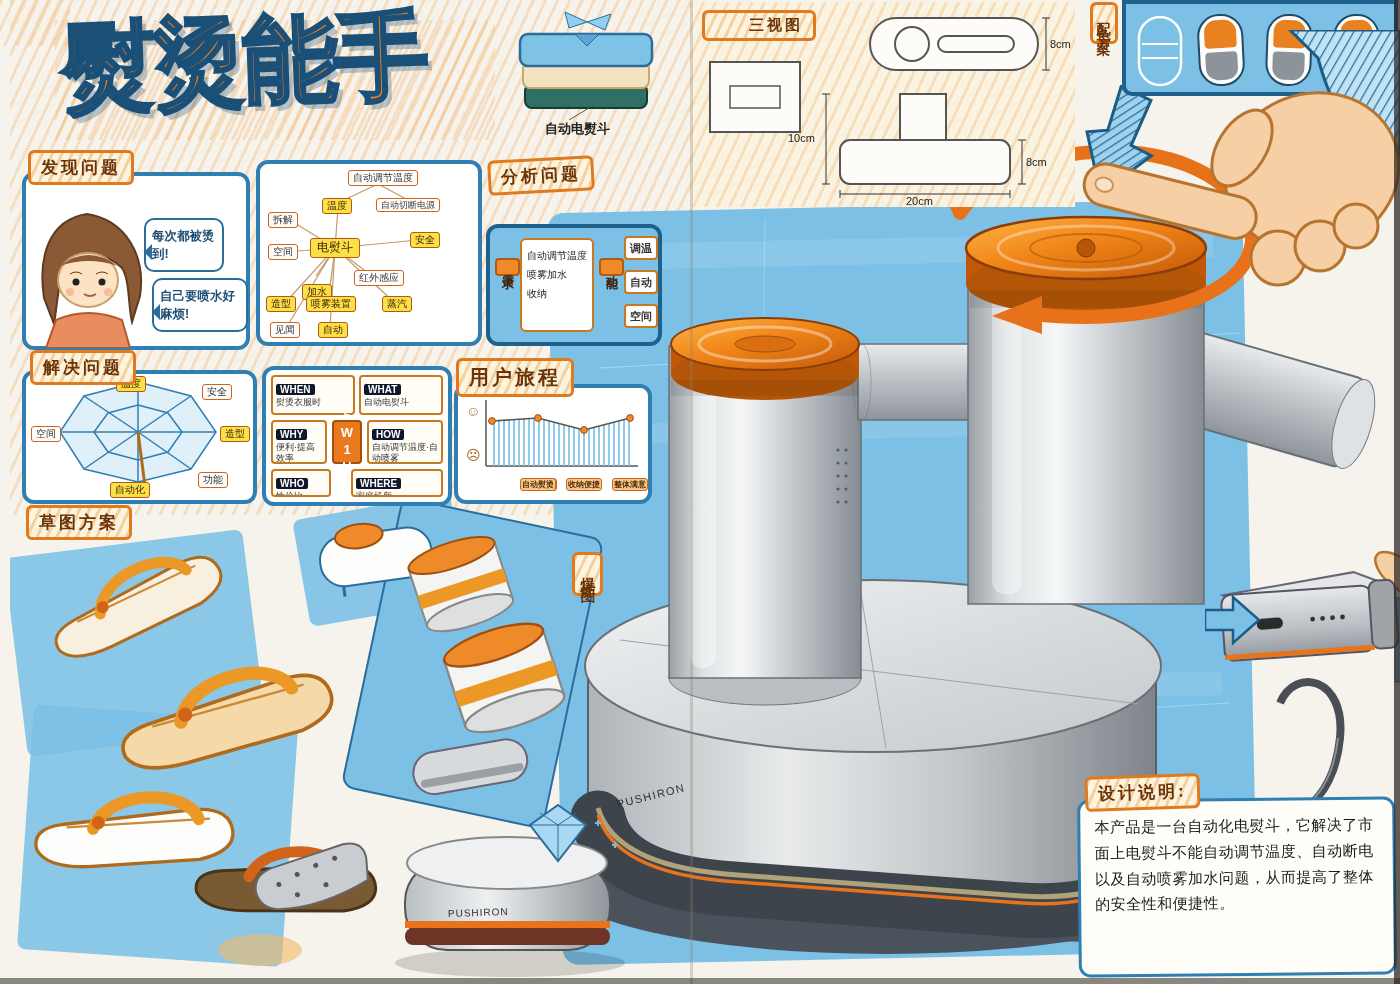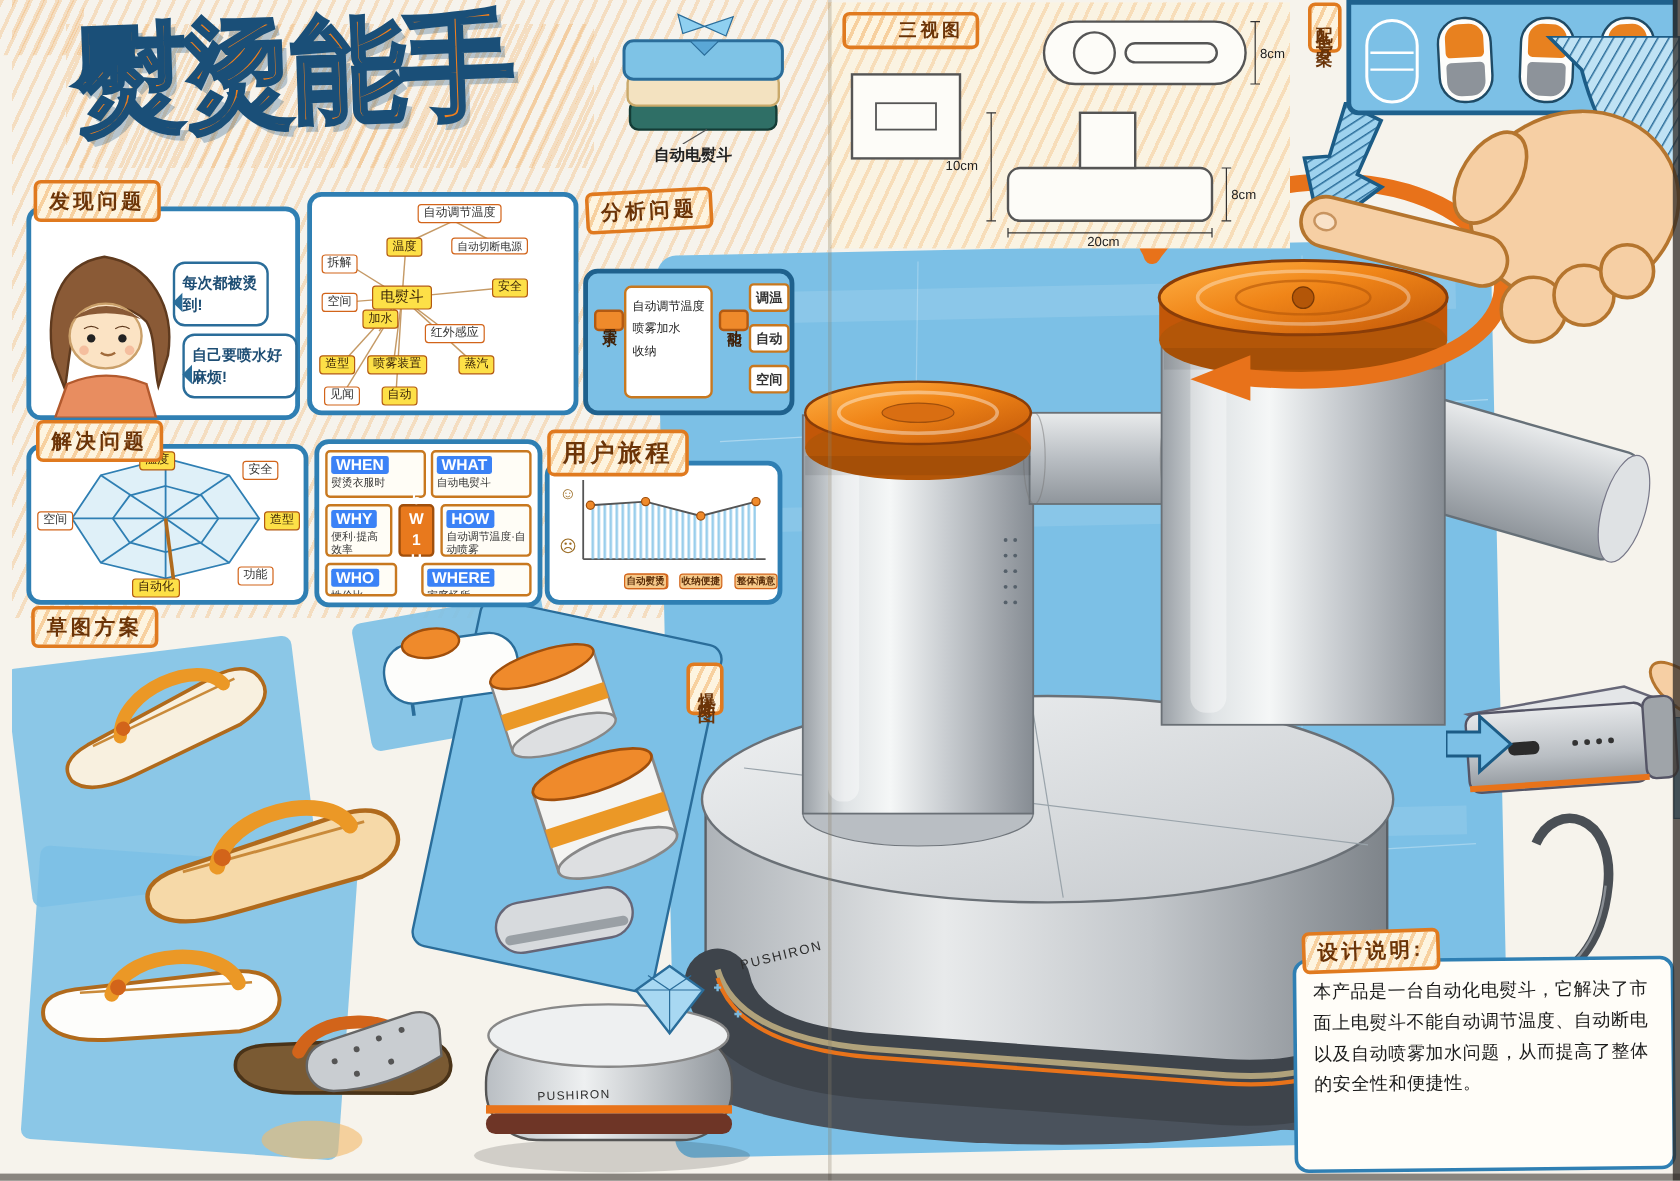--- a/index.html
+++ b/index.html
@@ -29,21 +29,21 @@
   .mm.line{border:1.5px solid #d2641a;color:#333;background:#fff;}
   .mm.big{font-size:12px;padding:2px 6px;}
   
   .an-side{position:absolute;writing-mode:vertical-rl;text-orientation:upright;background:#ef8a2b;border:2px solid #b35a12;
            color:#40220a;font-weight:bold;font-size:12px;padding:5px 2px;border-radius:4px;letter-spacing:2px;}
   .an-mid{position:absolute;background:#fff;border:2px solid #c8781f;border-radius:6px;padding:6px 5px;font-size:10px;line-height:1.9;color:#222;}
   .an-out{position:absolute;background:#fff;border:2px solid #c8781f;border-radius:4px;width:34px;height:24px;
           font-size:11px;font-weight:bold;color:#333;display:flex;align-items:center;justify-content:center;}
   
   .wcell{position:absolute;border:2px solid #c8781f;border-radius:4px;background:#fffdf6;padding:2px 3px;overflow:hidden;}
-  .wkey{display:inline-block;background:#3b82f6;color:#fff;font-size:13px;font-weight:bold;padding:0 4px;border-radius:2px;margin-bottom:1px;}
+  .wkey{display:inline-block;background:#0f172a;color:#fff;font-size:10px;font-weight:bold;padding:0 4px;border-radius:2px;margin-bottom:1px;}
   .wval{display:block;font-size:9px;color:#333;line-height:1.25;}
   .wcenter{position:absolute;background:#e8791d;color:#fff;border:2px solid #a04f0c;border-radius:4px;
            writing-mode:vertical-rl;text-orientation:upright;font-weight:bold;font-size:13px;
            display:flex;align-items:center;justify-content:center;letter-spacing:2px;}
   
   .jlabel{position:absolute;width:36px;font-size:8px;line-height:1.15;text-align:center;color:#5a2d08;
           background:#f6c98a;border:1px solid #d2641a;border-radius:3px;padding:1px 0;font-weight:bold;}
   .jdot{fill:#ef8a2b;stroke:#a04f0c;stroke-width:1;}
   
   .capsule{position:absolute;width:46px;height:72px;background:#fdfdfb;border:2px solid #1f4b66;border-radius:22px;
@@ -228,21 +228,21 @@
         <line x1="75" y1="84" x2="70" y2="164"></line>
       </g>
     </svg>
     <div class="mm fill big" style="left:50px;top:74px;" data-name="mindmap-node-core">电熨斗</div>
     <div class="mm line" style="left:88px;top:6px;" data-name="mindmap-node">自动调节温度</div>
     <div class="mm fill" style="left:62px;top:34px;" data-name="mindmap-node">温度</div>
     <div class="mm line" style="left:116px;top:34px;font-size:9px;" data-name="mindmap-node">自动切断电源</div>
     <div class="mm line" style="left:8px;top:48px;" data-name="mindmap-node">拆解</div>
     <div class="mm line" style="left:8px;top:80px;" data-name="mindmap-node">空间</div>
     <div class="mm fill" style="left:150px;top:68px;" data-name="mindmap-node">安全</div>
-    <div class="mm fill" style="left:42px;top:94px;" data-name="mindmap-node">加水</div>
+    <div class="mm fill" style="left:42px;top:120px;" data-name="mindmap-node">加水</div>
     <div class="mm line" style="left:94px;top:106px;" data-name="mindmap-node">红外感应</div>
     <div class="mm fill" style="left:6px;top:132px;" data-name="mindmap-node">造型</div>
     <div class="mm fill" style="left:46px;top:132px;" data-name="mindmap-node">喷雾装置</div>
     <div class="mm fill" style="left:122px;top:132px;" data-name="mindmap-node">蒸汽</div>
     <div class="mm line" style="left:10px;top:158px;" data-name="mindmap-node">见闻</div>
     <div class="mm fill" style="left:58px;top:158px;" data-name="mindmap-node">自动</div>
   </div>
 
   <div class="tag" style="left:488px;top:158px;transform:rotate(-3deg);" data-name="tag-analyze-problem">分析问题</div>
   <div class="panel blue" style="left:486px;top:224px;width:176px;height:122px;" data-name="panel-analyze-problem">

